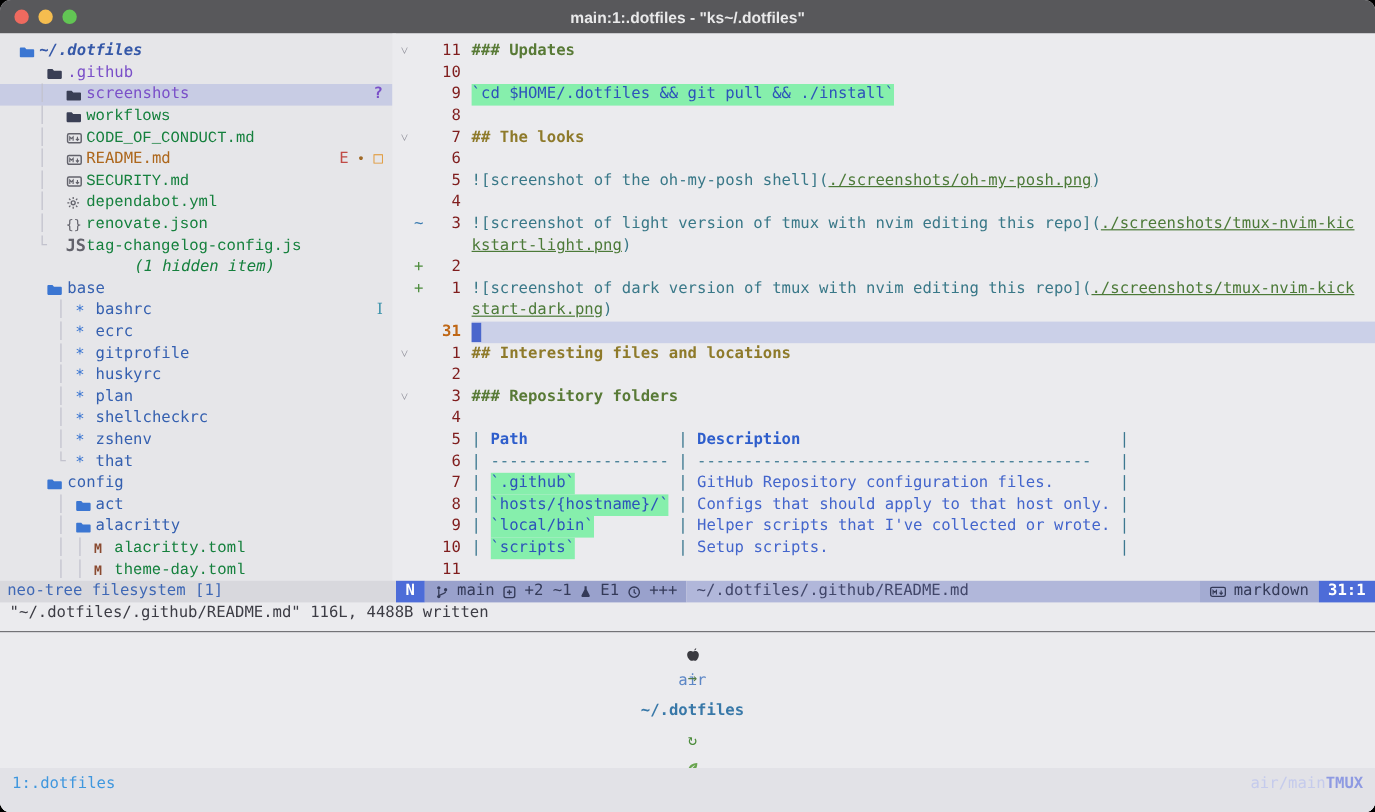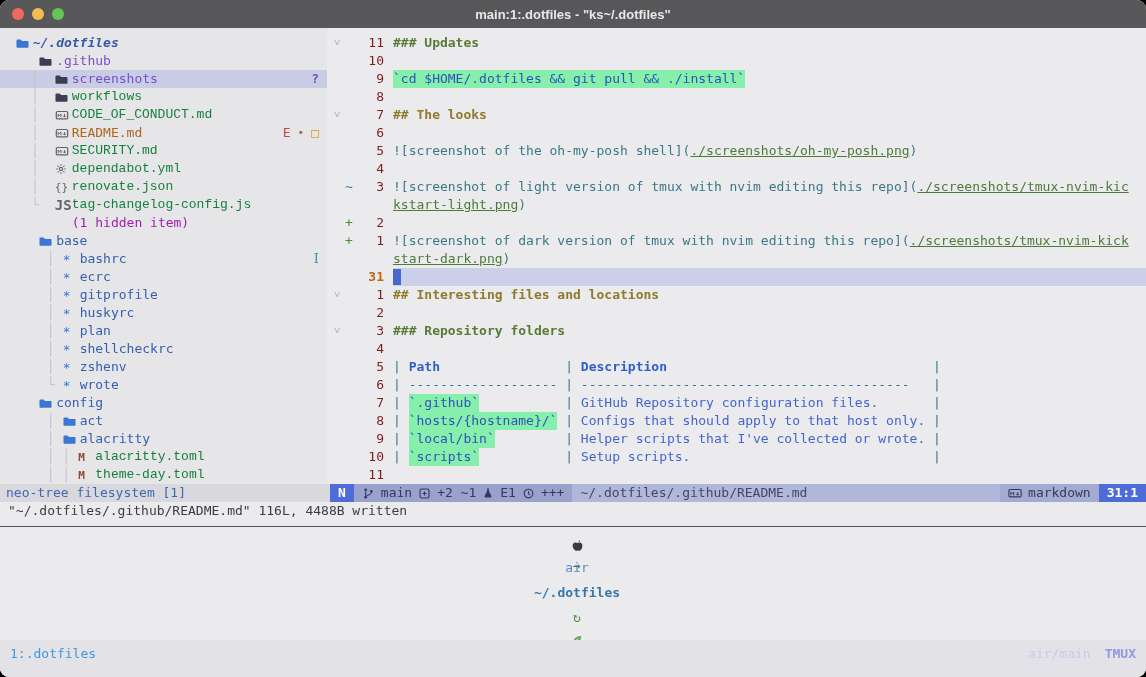--- a/index.html
+++ b/index.html
@@ -19,21 +19,21 @@
   .tprefix{color:#c2c2cd;}
   .ticon{display:inline-flex;width:17px;align-items:center;}
   .ticon svg{display:block;}
   .txticon{font-size:11px;line-height:1;}
   .badges{position:absolute;right:8px;top:0;height:18px;display:flex;gap:7px;align-items:center;}
   .lc-root{color:#3558a8;font-weight:bold;font-style:italic;}
   .lc-purple{color:#7a4fc8;}
   .lc-dark{color:#15803d;font-family:Liberation Mono, monospace;}
   .lc-blue{color:#3560b0;}
   .lc-orange{color:#ad671c;}
-  .lc-hidden{color:#a21caf;}
+  .lc-hidden{color:#15803d;font-style:italic;margin-left:40px;}
   .ic-blue{color:#3b76d2;}
   .ic-darkblue{color:#3a3f55;}
   .ic-gray{color:#63636c;}
   .ic-toml{color:#8a4a30;}
   .bc-purple-b{color:#7a4fc8;font-weight:bold;}
   .bc-err{color:#c04a45;}
   .bc-dot{color:#a06a28;font-size:11px;}
   .bc-sq{color:#e0952f;}
   .bc-teal{color:#3e93ab;font-family:"DejaVu Serif",serif;}
   #neotree-bar{position:absolute;left:0;top:456px;width:330px;height:18px;background:#d8d8dd;color:#3f68b5;padding-left:6px;box-sizing:border-box;}
@@ -74,21 +74,21 @@
   .promptline{height:18px;display:flex;align-items:center;gap:7px;white-space:pre;flex-direction:column;}
   .p-apple{color:#3a3a40;display:inline-flex;}
   .p-host{color:#5d87c6;}
   .p-path{color:#3878a8;font-weight:bold;}
   .p-refresh{color:#4c8c3c;}
   .p-leaf{color:#68a44e;display:inline-flex;}
   .p-ver{color:#579a46;}
   .p-arrow{color:#527a48;}
   #tmuxbar{position:absolute;left:0;top:612px;width:100%;height:37px;background:#e2e2e7;box-sizing:border-box;padding:5px 10px 0 10px;display:flex;justify-content:space-between;align-items:flex-start;}
   .tm-left{color:#3f97de;}
-  .tm-right{display:flex;gap:14px;}
+  .tm-right{display:flex;}
   .tm-session{color:#c5cbec;}
   .tm-badge{color:#8e9ae2;font-weight:bold;}
 </style>
 </head>
 <body>
 
 <div id="window">
   <div id="titlebar">
     <div class="lights">
       <div class="light red"></div>
@@ -138,21 +138,21 @@
           <div class="trow"><span class="tprefix">     </span><span class="ticon ic-blue"><svg viewBox="0 0 16 16" width="13" height="13">
                 <path fill="currentColor" d="M1.5 3.2h4.3l1.6 1.7h7.1c.5 0 .9.4.9.9v6.6c0 .5-.4.9-.9.9H1.5c-.5 0-.9-.4-.9-.9V4.1c0-.5.4-.9.9-.9z"></path>
               </svg></span><span class="lc-blue">base</span></div>
           <div class="trow"><span class="tprefix">      │ </span><span class="ticon ic-blue"><span class="txticon" style="font-size:13px">*</span></span><span class="lc-blue">bashrc</span><span class="badges"><span class="bc-teal">I</span></span></div>
           <div class="trow"><span class="tprefix">      │ </span><span class="ticon ic-blue"><span class="txticon" style="font-size:13px">*</span></span><span class="lc-blue">ecrc</span></div>
           <div class="trow"><span class="tprefix">      │ </span><span class="ticon ic-blue"><span class="txticon" style="font-size:13px">*</span></span><span class="lc-blue">gitprofile</span></div>
           <div class="trow"><span class="tprefix">      │ </span><span class="ticon ic-blue"><span class="txticon" style="font-size:13px">*</span></span><span class="lc-blue">huskyrc</span></div>
           <div class="trow"><span class="tprefix">      │ </span><span class="ticon ic-blue"><span class="txticon" style="font-size:13px">*</span></span><span class="lc-blue">plan</span></div>
           <div class="trow"><span class="tprefix">      │ </span><span class="ticon ic-blue"><span class="txticon" style="font-size:13px">*</span></span><span class="lc-blue">shellcheckrc</span></div>
           <div class="trow"><span class="tprefix">      │ </span><span class="ticon ic-blue"><span class="txticon" style="font-size:13px">*</span></span><span class="lc-blue">zshenv</span></div>
-          <div class="trow"><span class="tprefix">      └ </span><span class="ticon ic-blue"><span class="txticon" style="font-size:13px">*</span></span><span class="lc-blue">wrote</span></div>
+          <div class="trow"><span class="tprefix">      └ </span><span class="ticon ic-blue"><span class="txticon" style="font-size:13px">*</span></span><span class="lc-blue">that</span></div>
           <div class="trow"><span class="tprefix">     </span><span class="ticon ic-blue"><svg viewBox="0 0 16 16" width="13" height="13">
                 <path fill="currentColor" d="M1.5 3.2h4.3l1.6 1.7h7.1c.5 0 .9.4.9.9v6.6c0 .5-.4.9-.9.9H1.5c-.5 0-.9-.4-.9-.9V4.1c0-.5.4-.9.9-.9z"></path>
               </svg></span><span class="lc-blue">config</span></div>
           <div class="trow"><span class="tprefix">      │ </span><span class="ticon ic-blue"><svg viewBox="0 0 16 16" width="13" height="13">
                 <path fill="currentColor" d="M1.5 3.2h4.3l1.6 1.7h7.1c.5 0 .9.4.9.9v6.6c0 .5-.4.9-.9.9H1.5c-.5 0-.9-.4-.9-.9V4.1c0-.5.4-.9.9-.9z"></path>
               </svg></span><span class="lc-blue">act</span></div>
           <div class="trow"><span class="tprefix">      │ </span><span class="ticon ic-blue"><svg viewBox="0 0 16 16" width="13" height="13">
                 <path fill="currentColor" d="M1.5 3.2h4.3l1.6 1.7h7.1c.5 0 .9.4.9.9v6.6c0 .5-.4.9-.9.9H1.5c-.5 0-.9-.4-.9-.9V4.1c0-.5.4-.9.9-.9z"></path>
               </svg></span><span class="lc-blue">alacritty</span></div>
           <div class="trow"><span class="tprefix">      │ │ </span><span class="ticon ic-toml"><span class="txticon" style="font-weight:bold">M</span></span><span class="lc-dark">alacritty.toml</span></div>

